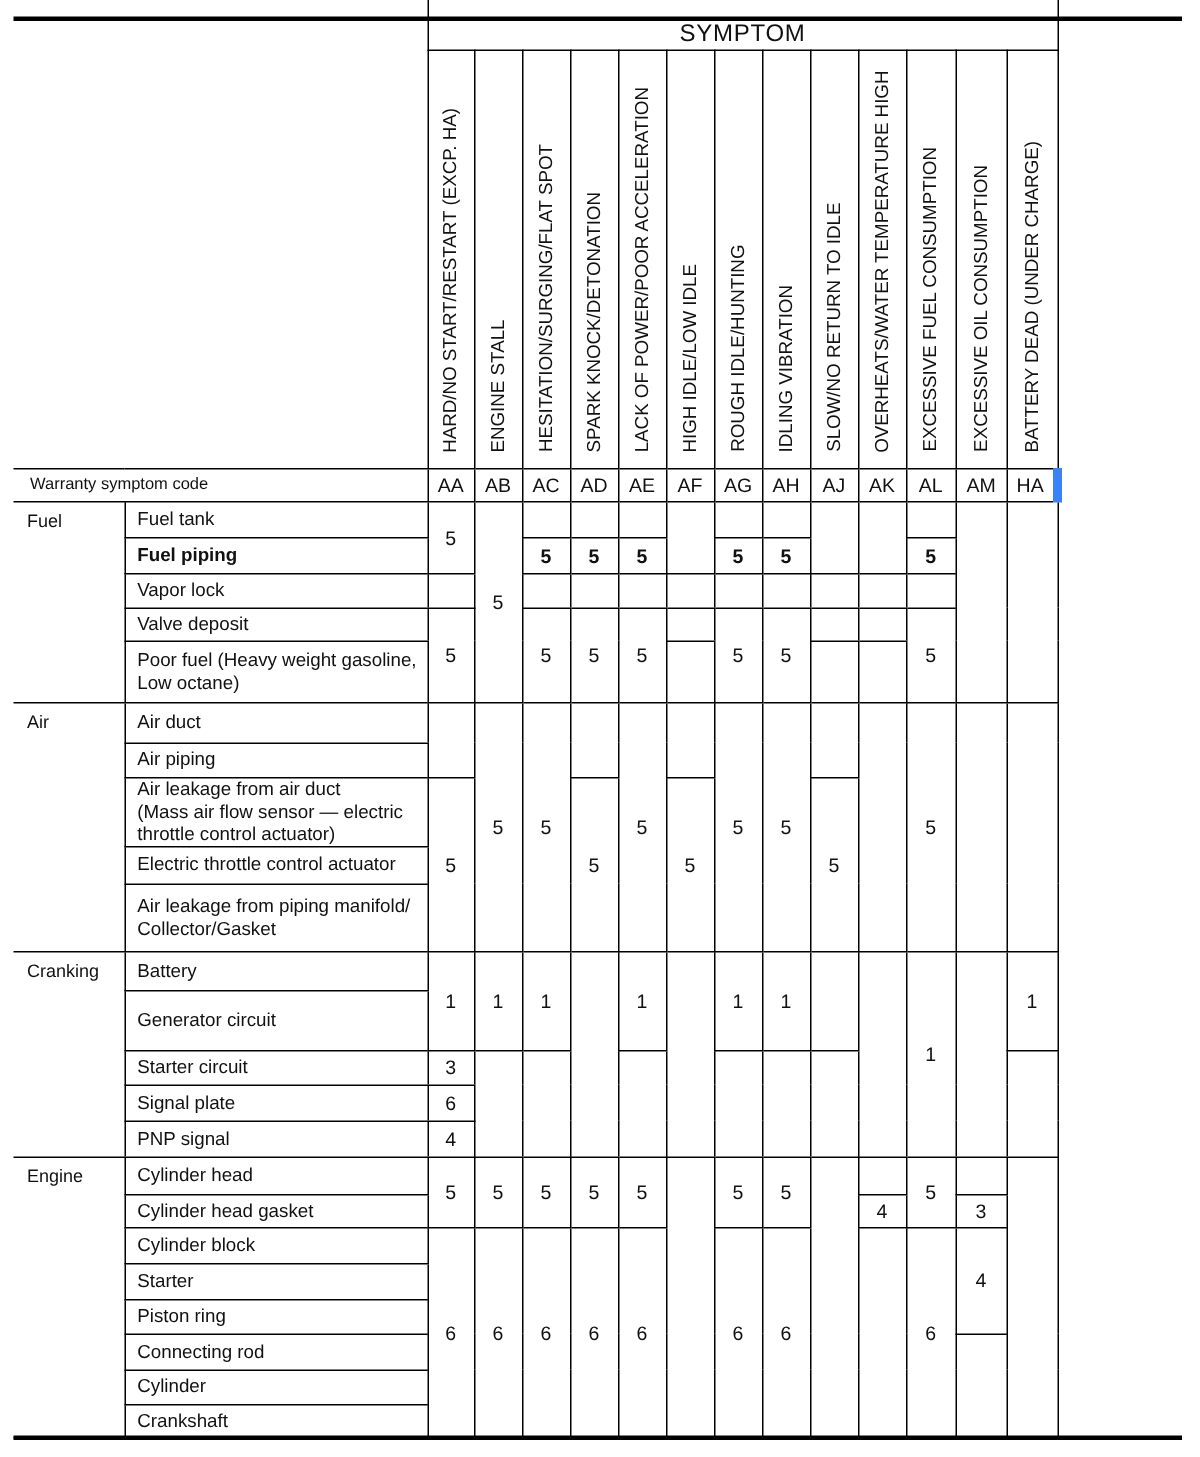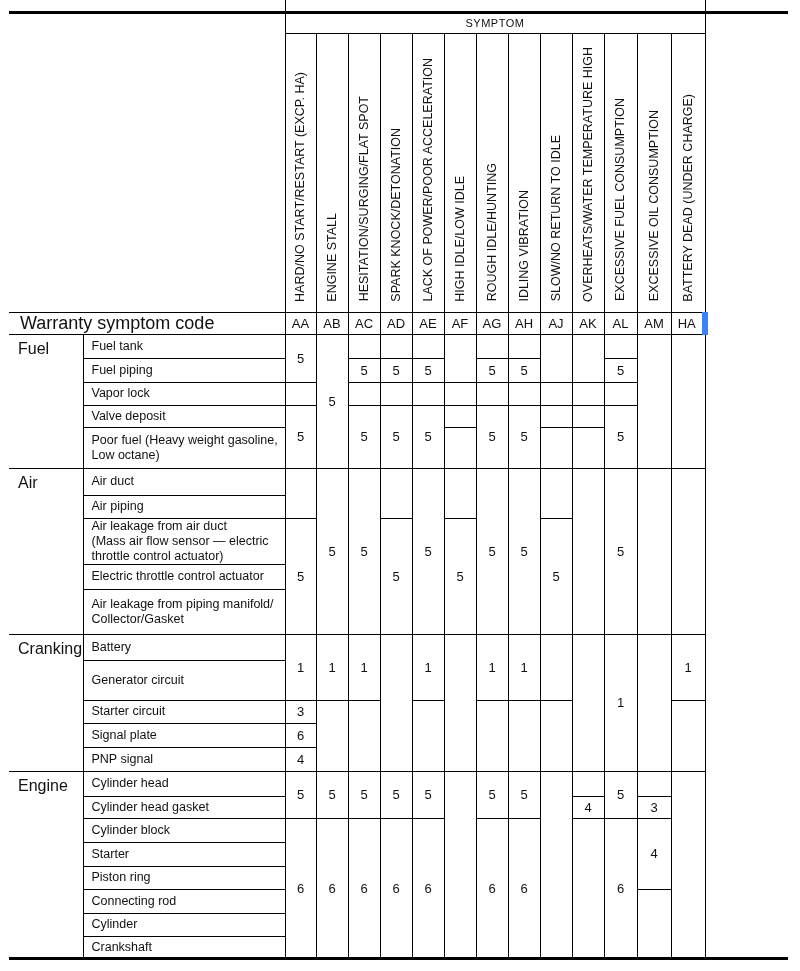--- a/index.html
+++ b/index.html
@@ -10,34 +10,34 @@
                border-collapse:collapse;table-layout:fixed;}
   td{padding:0;font-size:13px;color:#111;overflow:hidden;}
 
   tr.h-symptom{height:20px;}
   tr.h-headers{height:279px;}
   tr.h-codes{height:22px;}
 
   td.corner{border-bottom:1px solid #000;}
   td.symptom{border-left:1px solid #000;border-right:1px solid #000;
              border-bottom:1px solid #000;text-align:center;
-             font-size:11px;letter-spacing:.5px;}
+             font-size:16px;letter-spacing:.5px;}
   td.hcell{border-left:1px solid #000;border-bottom:1px solid #000;
            vertical-align:bottom;text-align:center;padding-bottom:7px;}
   td.hcell.last{border-right:1px solid #000;}
   .vtext{display:inline-block;writing-mode:vertical-rl;transform:rotate(180deg);
          font-size:12.5px;line-height:1;white-space:nowrap;}
 
-  td.wlabel{border-bottom:1px solid #000;padding-left:11px;font-size:18px;}
+  td.wlabel{border-bottom:1px solid #000;padding-left:11px;font-size:11px;}
   td.ccell{border-left:1px solid #000;border-bottom:1px solid #000;
            text-align:center;font-size:13px;}
   td.ccell.last{border-right:6px solid #3b82f6;}
 
   td.gcell{border-bottom:1px solid #000;vertical-align:top;
-           padding:5px 0 0 9px;font-size:16px;}
+           padding:5px 0 0 9px;font-size:12px;}
   td.icell{border-left:1px solid #000;border-bottom:1px solid #000;
            padding-left:8px;font-size:12.5px;line-height:15px;
            white-space:pre;vertical-align:middle;}
   td.vcell{border-left:1px solid #000;border-bottom:1px solid #000;
            text-align:center;vertical-align:middle;font-size:13px;}
   td.vcell.last{border-right:1px solid #000;}
 
   .topline{position:absolute;left:9px;top:11px;width:779px;height:3px;background:#000;}
   .bottomline{position:absolute;left:9px;top:957px;width:779px;height:3px;background:#000;}
   .tick{position:absolute;top:0;width:1px;height:13px;background:#000;}
@@ -117,21 +117,21 @@
           <td class="vcell" rowspan="1"></td>
           <td class="vcell" rowspan="2"></td>
           <td class="vcell" rowspan="1"></td>
           <td class="vcell" rowspan="1"></td>
           <td class="vcell" rowspan="2"></td>
           <td class="vcell" rowspan="2"></td>
           <td class="vcell" rowspan="1"></td>
           <td class="vcell" rowspan="5"></td>
           <td class="vcell last" rowspan="5"></td>
         </tr>
-        <tr style="height: 24px;">
+        <tr style="height: 24px; font-weight: bold;">
           <td class="icell">Fuel piping</td>
           <td class="vcell" rowspan="1">5</td>
           <td class="vcell" rowspan="1">5</td>
           <td class="vcell" rowspan="1">5</td>
           <td class="vcell" rowspan="1">5</td>
           <td class="vcell" rowspan="1">5</td>
           <td class="vcell" rowspan="1">5</td>
         </tr>
         <tr style="height: 23px;">
           <td class="icell">Vapor lock</td>

